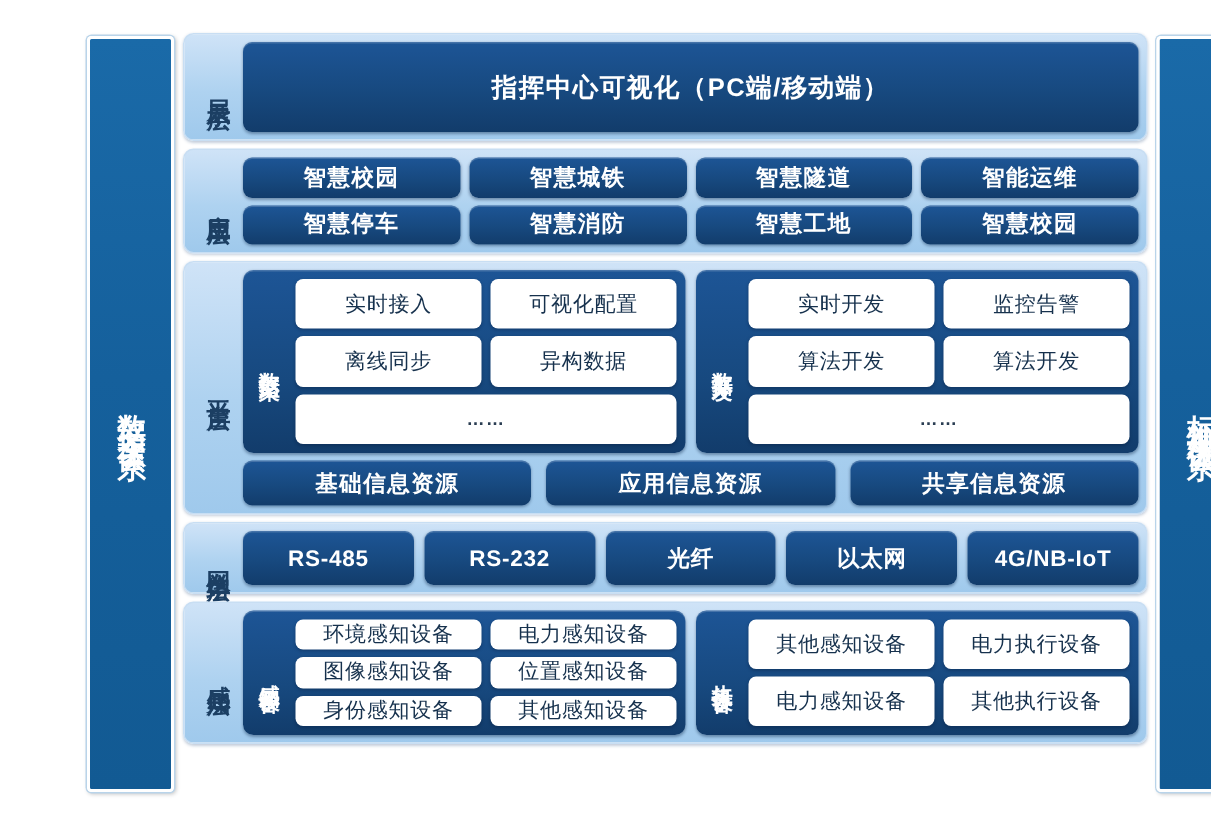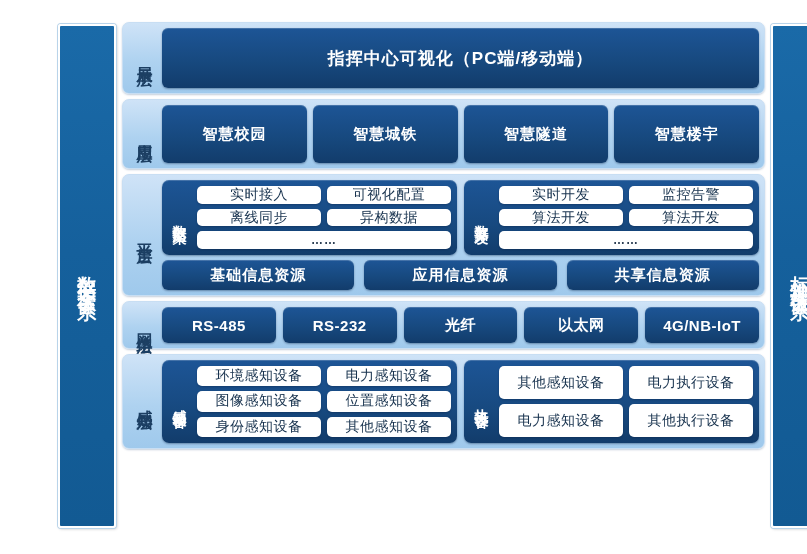--- a/index.html
+++ b/index.html
@@ -122,21 +122,21 @@
     display: flex;
     gap: 6px;
   }
   .app-box {
     flex: 1;
     font-size: 15px;
     letter-spacing: 1px;
   }
 
   
-  .platform-layer { height: 122px; }
+  .platform-layer { height: 169px; }
   .plat-top {
     flex: 1;
     display: flex;
     gap: 7px;
     min-height: 0;
   }
   .group {
     flex: 1;
     background: linear-gradient(180deg, #1d5596 0%, #17497f 60%, #123c6b 100%);
     border-radius: 7px;
@@ -247,21 +247,27 @@
       </div>
     </div>
 
     <div class="layer app-layer">
       <div class="layer-label">应用层</div>
       <div class="layer-body">
         <div class="app-row">
           <div class="dbox app-box">智慧校园</div>
           <div class="dbox app-box">智慧城铁</div>
           <div class="dbox app-box">智慧隧道</div>
-          <div class="dbox app-box">智慧楼宇</div>
+          <div class="dbox app-box">智能运维</div>
+        </div>
+        <div class="app-row">
+          <div class="dbox app-box">智慧停车</div>
+          <div class="dbox app-box">智慧消防</div>
+          <div class="dbox app-box">智慧工地</div>
+          <div class="dbox app-box">智慧校园</div>
         </div>
       </div>
     </div>
 
     <div class="layer platform-layer">
       <div class="layer-label">平台层</div>
       <div class="layer-body">
 
         <div class="plat-top">
 

